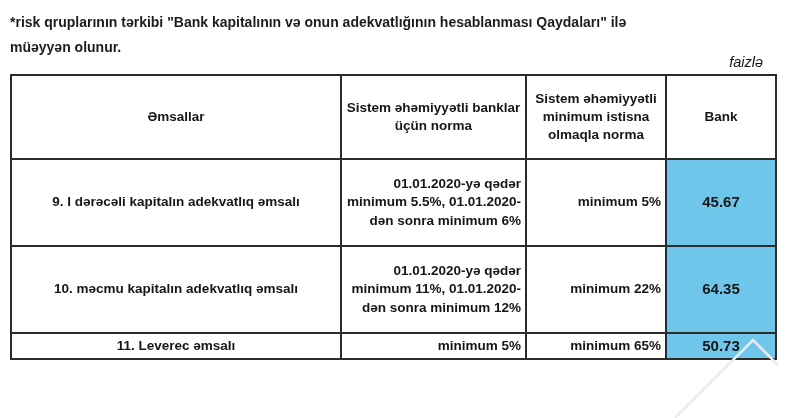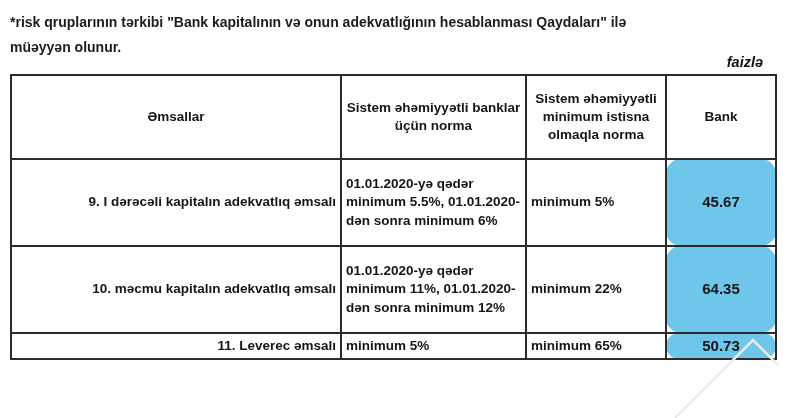--- a/index.html
+++ b/index.html
@@ -24,21 +24,21 @@
   }
 
   .unit-label {
     position: absolute;
     top: 54px; left: 10px;
     width: 765px;
     text-align: right;
     padding-right: 12px;
     font-size: 14.5px;
     font-style: italic;
-    font-weight: 700;
+    font-weight: 400;
     color: #111;
   }
 
   table.ratios {
     position: absolute;
     top: 74px; left: 10px;
     width: 765px;
     border-collapse: collapse;
     table-layout: fixed;
     font-size: 13.5px;
@@ -55,27 +55,26 @@
   col.c1 { width: 330px; }
   col.c2 { width: 185px; }
   col.c3 { width: 140px; }
   col.c4 { width: 110px; }
 
   tr.hdr       { height: 84px; }
   tr.row-tall  { height: 87px; }
   tr.row-short { height: 24px; }
 
   th.hcell { text-align: center; font-size: 13.5px; }
-  td.name  { text-align: right; padding-left: 4px; }
-  td.mid   { text-align: left; }
+  td.name  { text-align: center; padding-left: 4px; }
+  td.mid   { text-align: right; }
   td.fakt  {
     text-align: center;
     font-size: 15px;
     background: #6fc6eb;
-    border-radius: 15px;
   }
 
   .watermark {
     position: absolute;
     right: 0; bottom: 0;
     width: 130px; height: 90px;
     pointer-events: none;
   }
 </style>
 </head>

